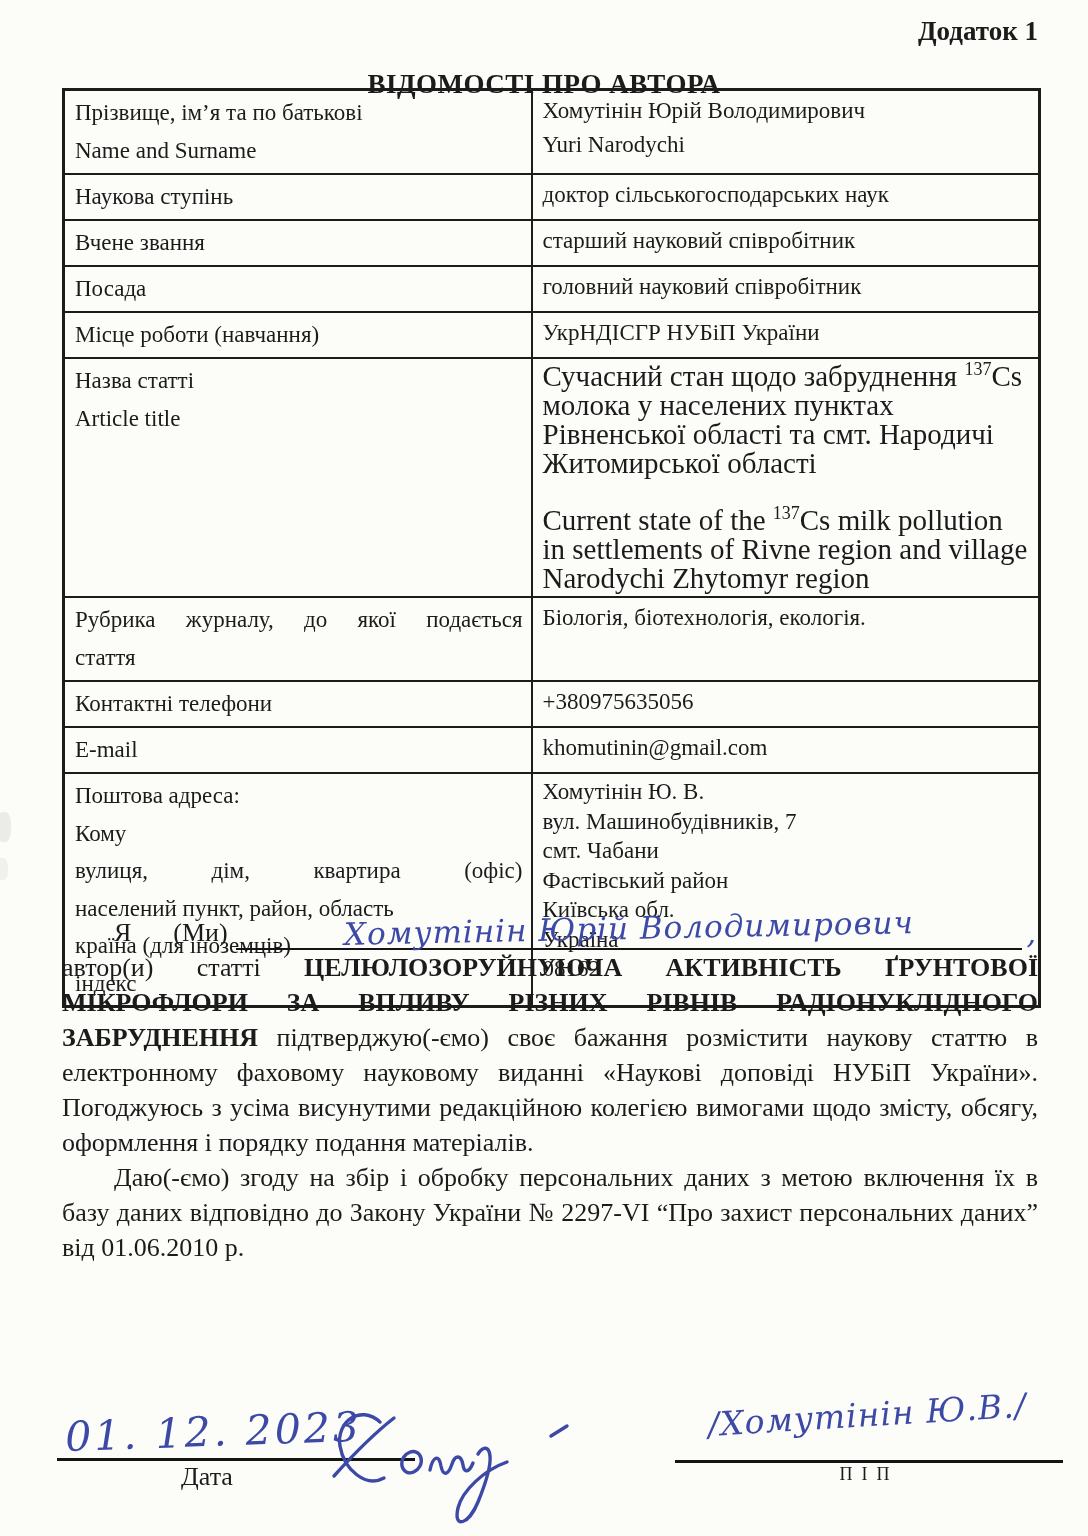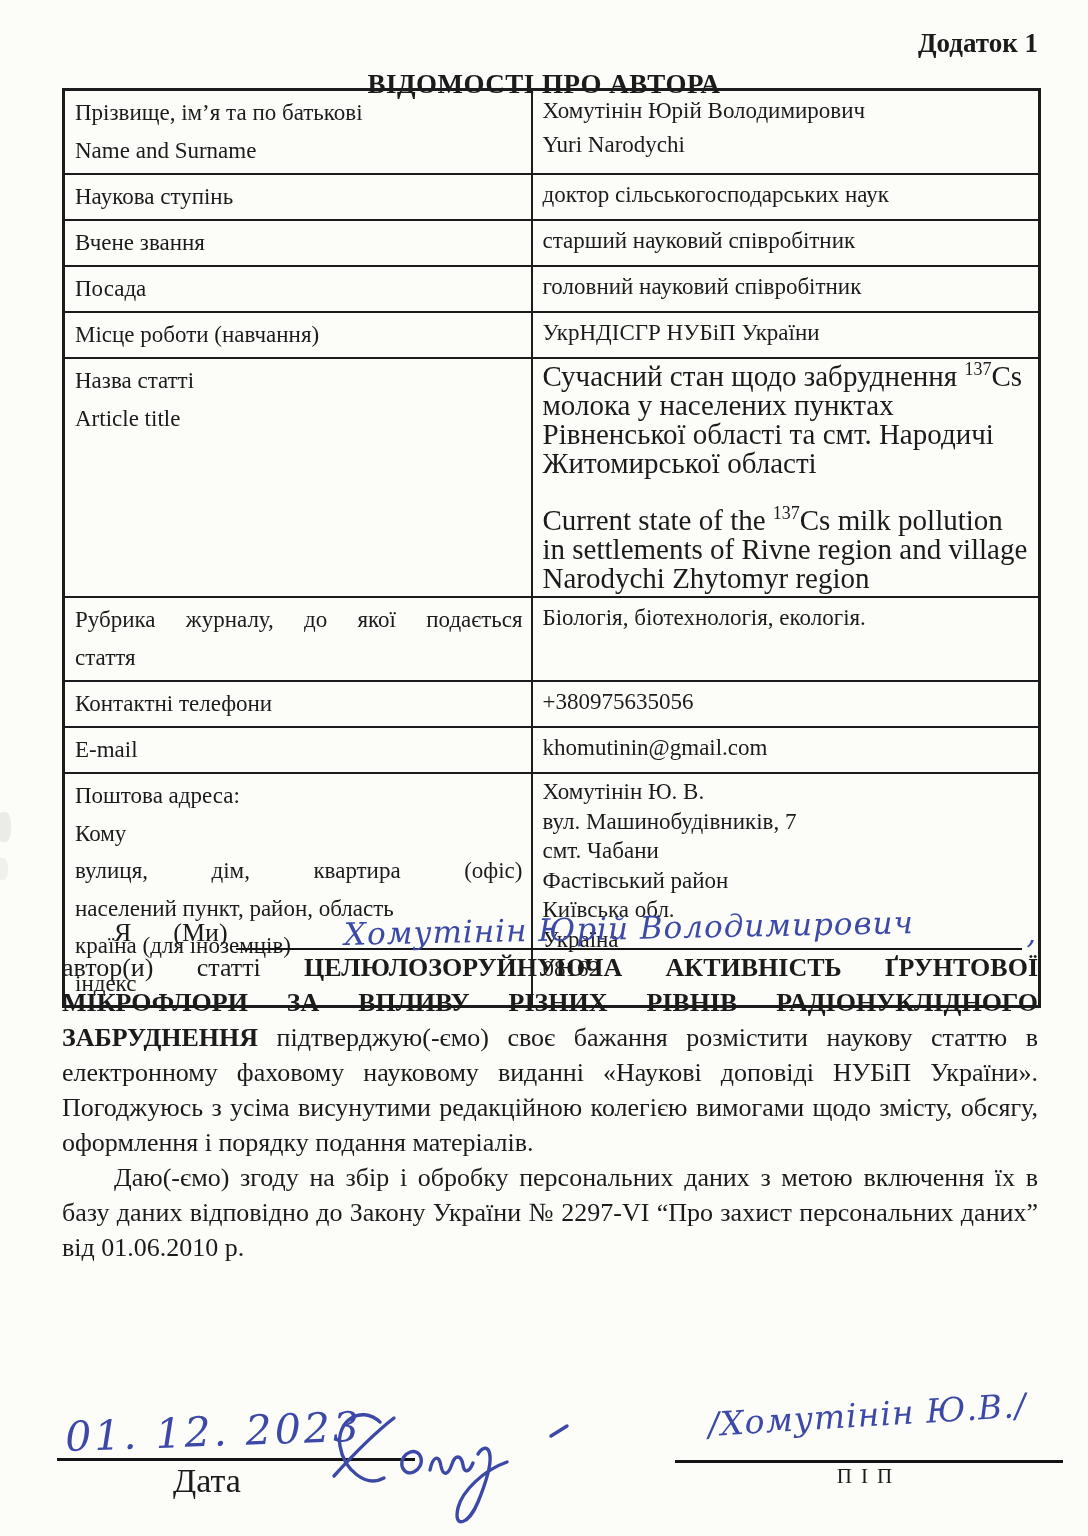--- a/index.html
+++ b/index.html
@@ -5,21 +5,21 @@
   :root{
     --ink:#3c49a6;
     --black:#1b1b1b;
     --paper:#fcfcf9;
   }
   html,body{margin:0;padding:0;background:var(--paper);}
   .page{
     position:relative;width:1088px;height:1536px;background:var(--paper);
     font-family:"Liberation Serif",serif;color:var(--black);overflow:hidden;
   }
-  .annex{position:absolute;top:28px;right:50px;font-size:27px;font-weight:bold;}
+  .annex{position:absolute;top:16px;right:50px;font-size:27px;font-weight:bold;}
   .doc-title{position:absolute;top:69px;left:0;width:100%;text-align:center;
     font-size:27px;font-weight:bold;letter-spacing:.5px;}
 
   table.info{
     position:absolute;left:62px;top:88px;width:976px;
     border-collapse:collapse;table-layout:fixed;font-size:23px;
     border:3px solid #1c1c1c;
     padding-left:24px;
   }
   table.info td{border:2px solid #1c1c1c;vertical-align:top;padding:3px 8px 3px 10px;}
@@ -48,28 +48,28 @@
   .hw-comma{flex:0 0 auto;font-size:30px;line-height:1;padding:0 2px 2px 4px;}
   .p{margin:0;}
   .p-indent{text-indent:52px;}
   .bold-seg{font-weight:bold;}
 
   .sig-date-slot{position:absolute;left:57px;top:1402px;width:358px;height:56px;
     border-bottom:3px solid #141414;}
   .hw-date{display:inline-block;font-size:41px;letter-spacing:3px;line-height:1;
     transform:rotate(-2deg);padding:10px 0 0 8px;white-space:nowrap;}
   .sig-date-label{position:absolute;left:57px;top:1462px;width:300px;text-align:center;
-    font-size:34px;}
+    font-size:26px;}
   .sig-scribble{position:absolute;left:318px;top:1390px;}
   .sig-name-slot{position:absolute;left:675px;top:1406px;width:388px;height:54px;
     border-bottom:3px solid #141414;text-align:center;}
   .hw-signame{display:inline-block;font-size:33px;line-height:1;letter-spacing:1px;
     transform:rotate(-3.5deg) translateY(2px);transform-origin:left bottom;white-space:nowrap;}
   .sig-name-label{position:absolute;left:675px;top:1464px;width:388px;text-align:center;
-    font-size:21px;letter-spacing:9px;}
+    font-size:18px;letter-spacing:9px;}
   .smudge{position:absolute;background:#8a8a85;border-radius:40%;}
   .sm1{left:-3px;top:812px;width:14px;height:30px;opacity:.14;}
   .sm2{left:-4px;top:858px;width:12px;height:22px;opacity:.10;}
 </style>
 </head>
 <body>
 
 <div class="page">
 
   <div class="annex">Додаток 1</div>

